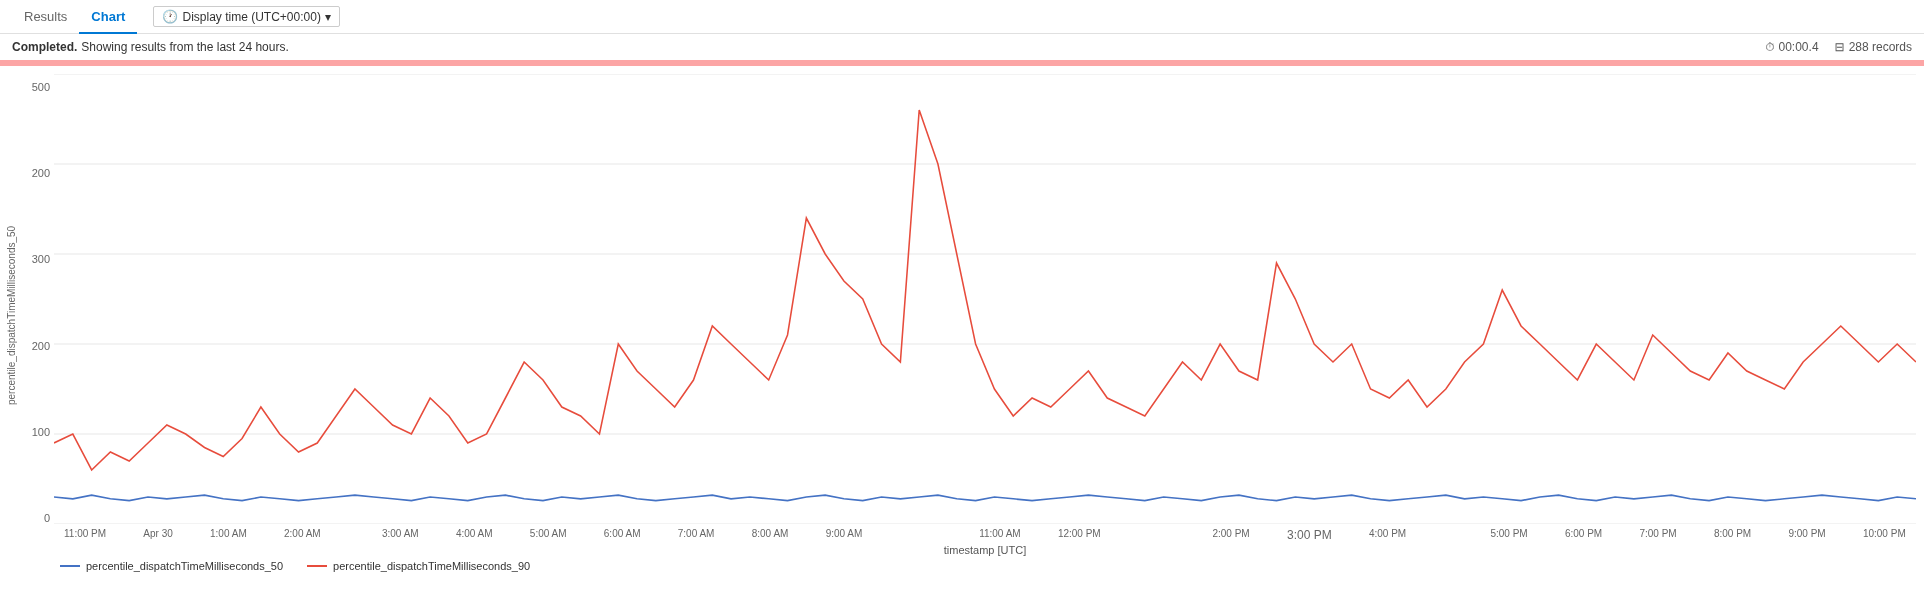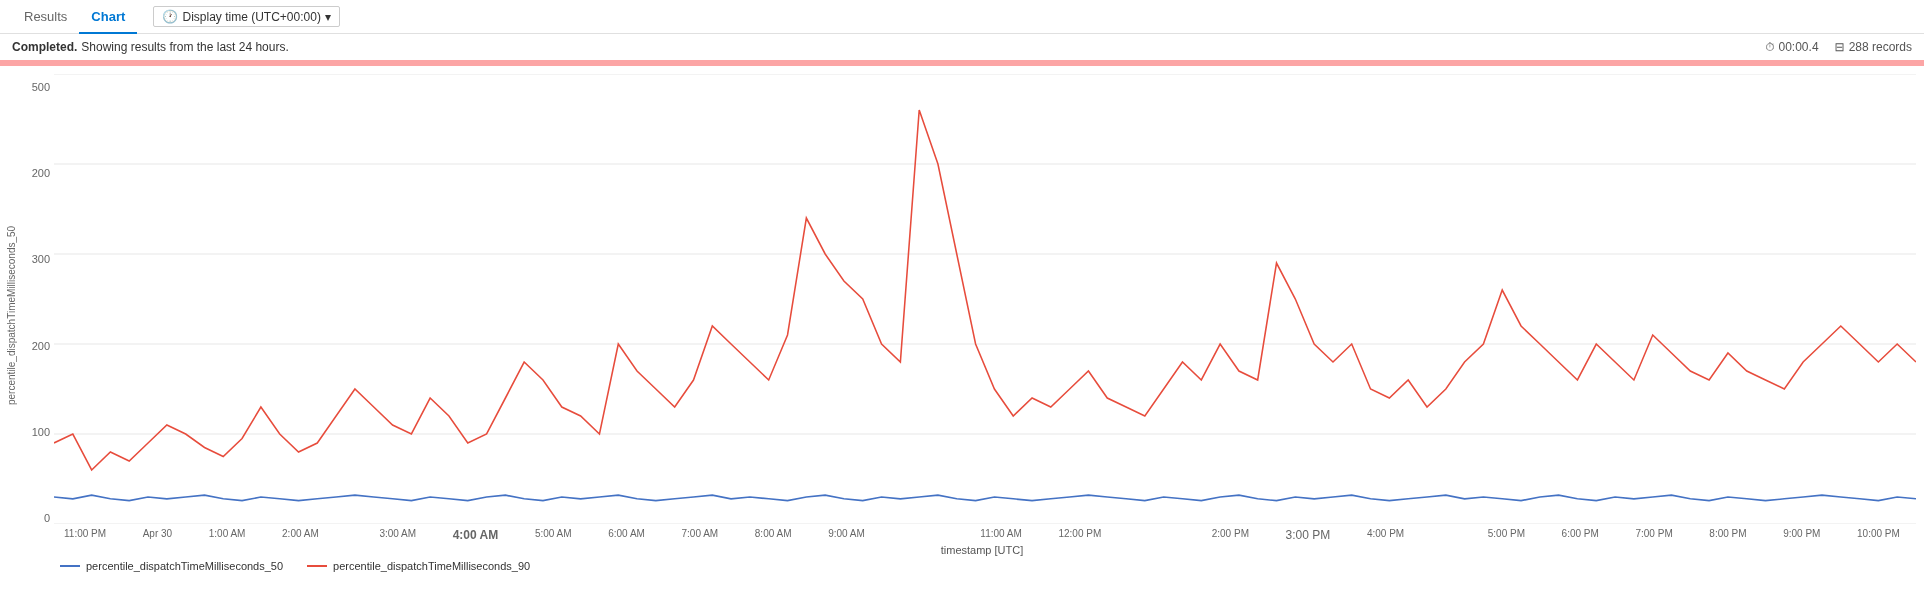--- a/index.html
+++ b/index.html
@@ -49,21 +49,21 @@
     }
     .y-axis span { line-height: 1; }
 
     .chart-container {
       flex: 1; position: relative; overflow: hidden;
     }
     .chart-svg-wrap {
       position: absolute; top: 0; left: 0; right: 0; bottom: 32px;
     }
     .x-axis {
-      position: absolute; bottom: 0; left: 0; right: 6px; height: 32px;
+      position: absolute; bottom: 0; left: 0; right: 0; height: 32px;
       display: flex; align-items: flex-start; padding-top: 4px;
       font-size: 10px; color: #666;
     }
     .x-axis-inner {
       width: 100%; display: flex; justify-content: space-between;
       padding: 0 10px;
     }
     .x-axis-label { text-align: center; }
     .x-axis-title {
       position: absolute; bottom: 0; left: 50%; transform: translateX(-50%);
@@ -144,21 +144,21 @@
       </svg>
     </div>
 
     <div class="x-axis">
       <div class="x-axis-inner" id="x-axis-labels">
       <span class="x-axis-label" style="font-size: 10px; color: rgb(102, 102, 102);">11:00 PM</span>
           <span class="x-axis-label" style="font-size: 10px; color: rgb(102, 102, 102);">Apr 30</span>
           <span class="x-axis-label" style="font-size: 10px; color: rgb(102, 102, 102);">1:00 AM</span>
           <span class="x-axis-label" style="font-size: 10px; color: rgb(102, 102, 102);">2:00 AM</span>
           <span class="x-axis-label" style="font-size: 10px; color: rgb(102, 102, 102); margin-left: 24px;">3:00 AM</span>
-          <span class="x-axis-label" style="font-size: 12px; color: rgb(102, 102, 102); font-weight: bold;">4:00 AM</span>
+          <span class="x-axis-label" style="font-size: 10px; color: rgb(102, 102, 102);">4:00 AM</span>
           <span class="x-axis-label" style="font-size: 10px; color: rgb(102, 102, 102);">5:00 AM</span>
           <span class="x-axis-label" style="font-size: 10px; color: rgb(102, 102, 102);">6:00 AM</span>
           <span class="x-axis-label" style="font-size: 10px; color: rgb(102, 102, 102);">7:00 AM</span>
           <span class="x-axis-label" style="font-size: 10px; color: rgb(102, 102, 102);">8:00 AM</span>
           <span class="x-axis-label" style="font-size: 10px; color: rgb(102, 102, 102);">9:00 AM</span>
           <span class="x-axis-label" style="font-size: 10px; color: rgb(102, 102, 102); margin-top: 44px;">10:00 AM</span>
           <span class="x-axis-label" style="font-size: 10px; color: rgb(102, 102, 102);">11:00 AM</span>
           <span class="x-axis-label" style="font-size: 10px; color: rgb(102, 102, 102);">12:00 PM</span>
           <span class="x-axis-label" style="font-size: 10px; color: rgb(102, 102, 102); margin-top: 40px;">1:00 PM</span>
           <span class="x-axis-label" style="font-size: 10px; color: rgb(102, 102, 102);">2:00 PM</span>

